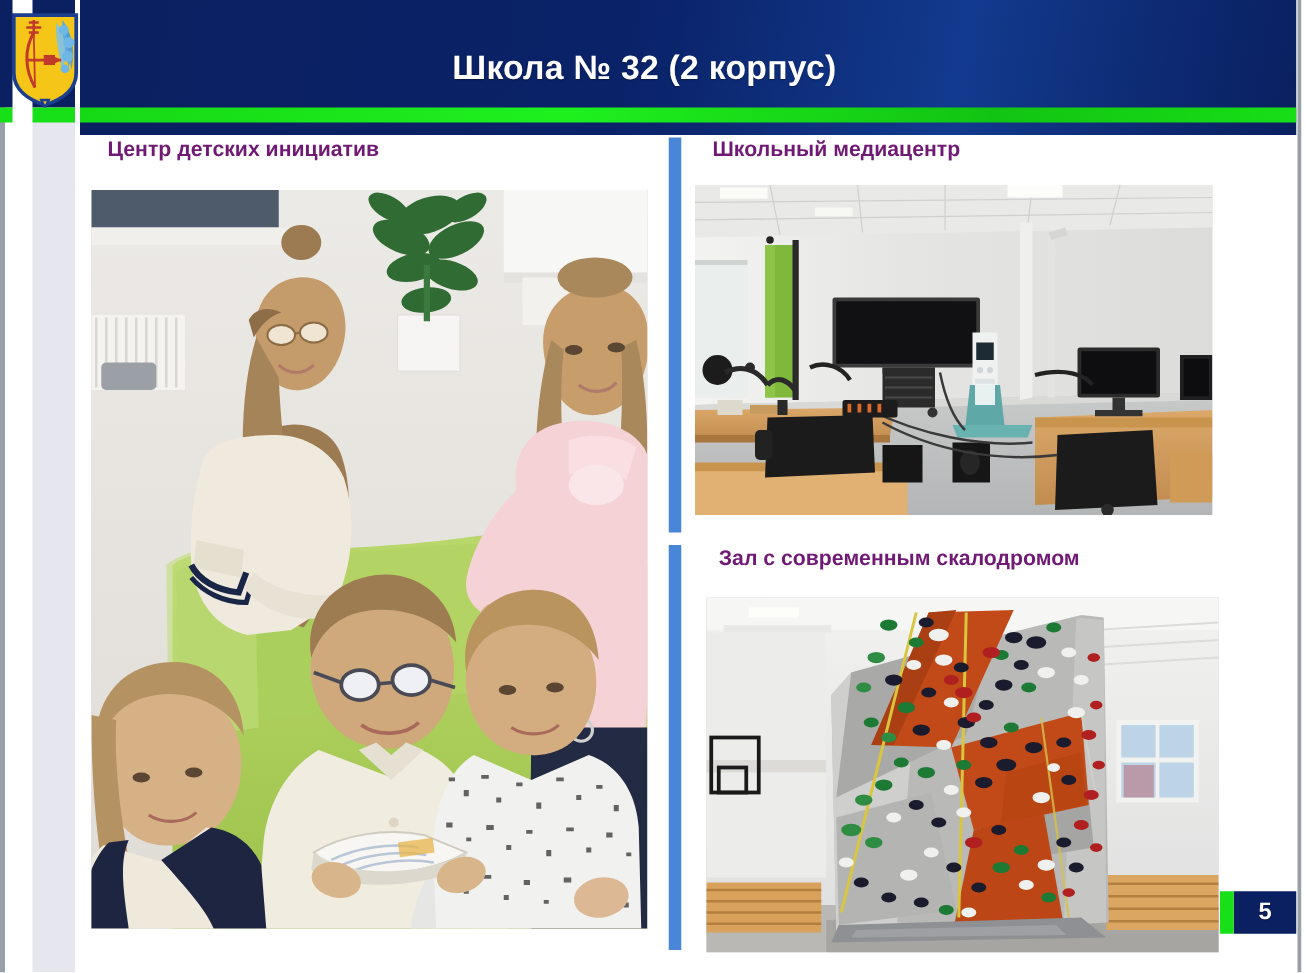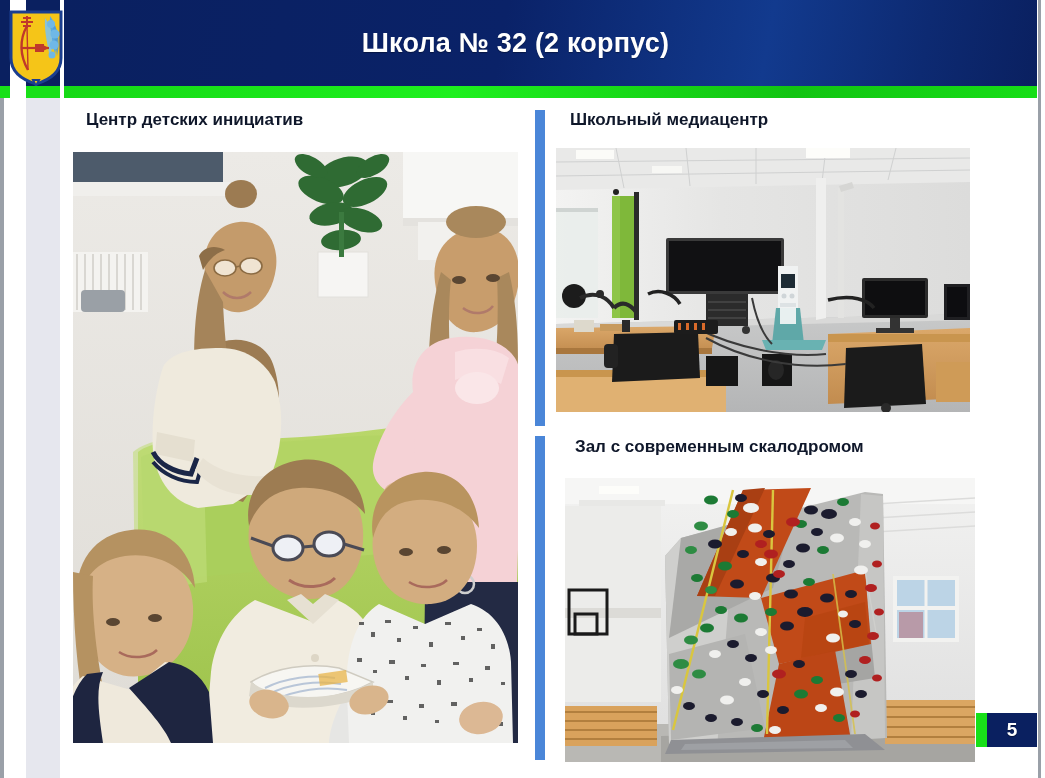--- a/index.html
+++ b/index.html
@@ -46,21 +46,21 @@
     height: 12px;
     background: #18e018;
   }
   .deco-a { left: 0;  width: 10px; }
   .deco-b { left: 26px; width: 34px; }
 
   
   .header {
     position: absolute;
     left: 64px; top: 0;
-    width: 973px; height: 86px;
+    width: 973px; height: 108px;
     background: linear-gradient(100deg, #0a2060 0%, #0a2268 45%, #123a8e 72%, #0d2a72 88%, #0a2060 100%);
     display: flex;
     align-items: center;
   }
   .header-green {
     position: absolute;
     left: 64px; top: 86px;
     width: 973px; height: 12px;
     background: linear-gradient(90deg, #16d916 0%, #1ef01e 40%, #12c412 75%, #17de17 100%);
   }
@@ -84,21 +84,21 @@
   
   .emblem {
     position: absolute;
     left: 9px; top: 10px;
     width: 54px; height: 76px;
   }
 
   
   .sec-title {
     position: absolute;
-    color: #0f172a;
+    color: #701a75;
     font-size: 17px;
     font-weight: bold;
     white-space: nowrap;
   }
   #title-left  { left: 86px;  top: 110px; }
   #title-media { left: 570px; top: 110px; }
   #title-climb { left: 575px; top: 437px; }
 
   
   .divider {

